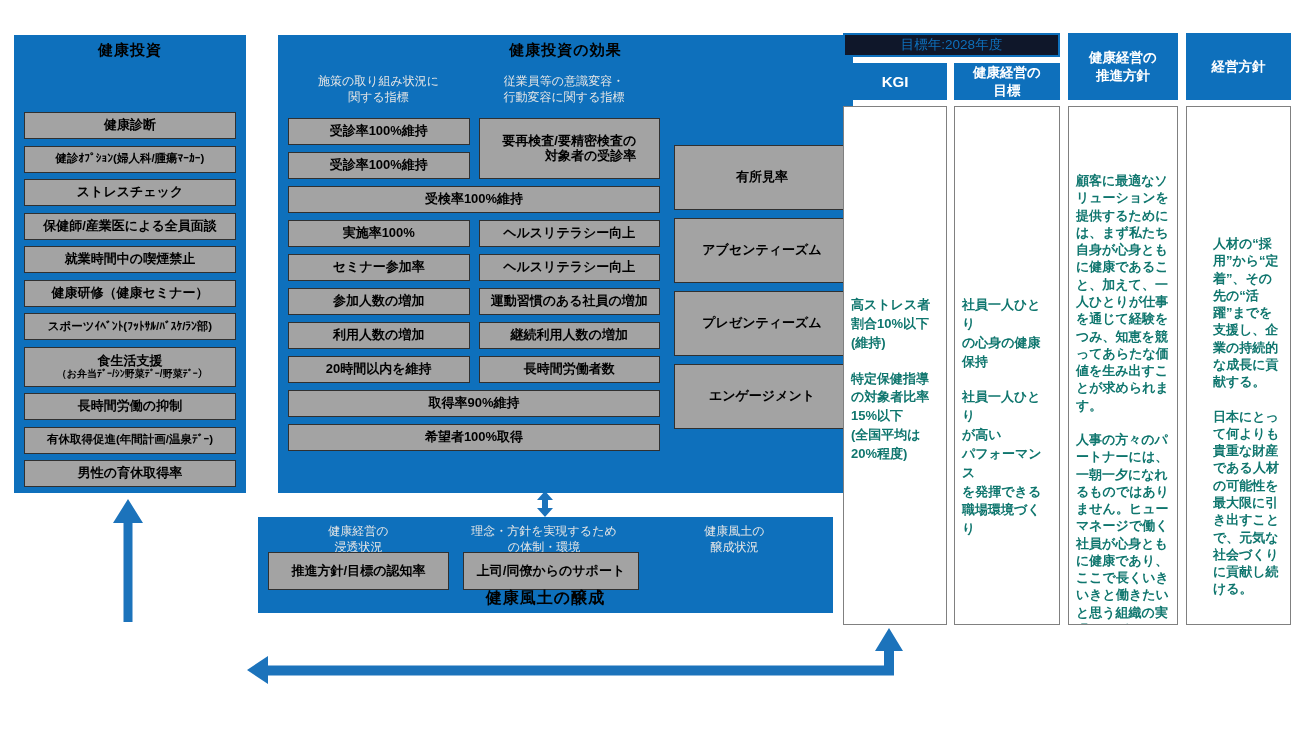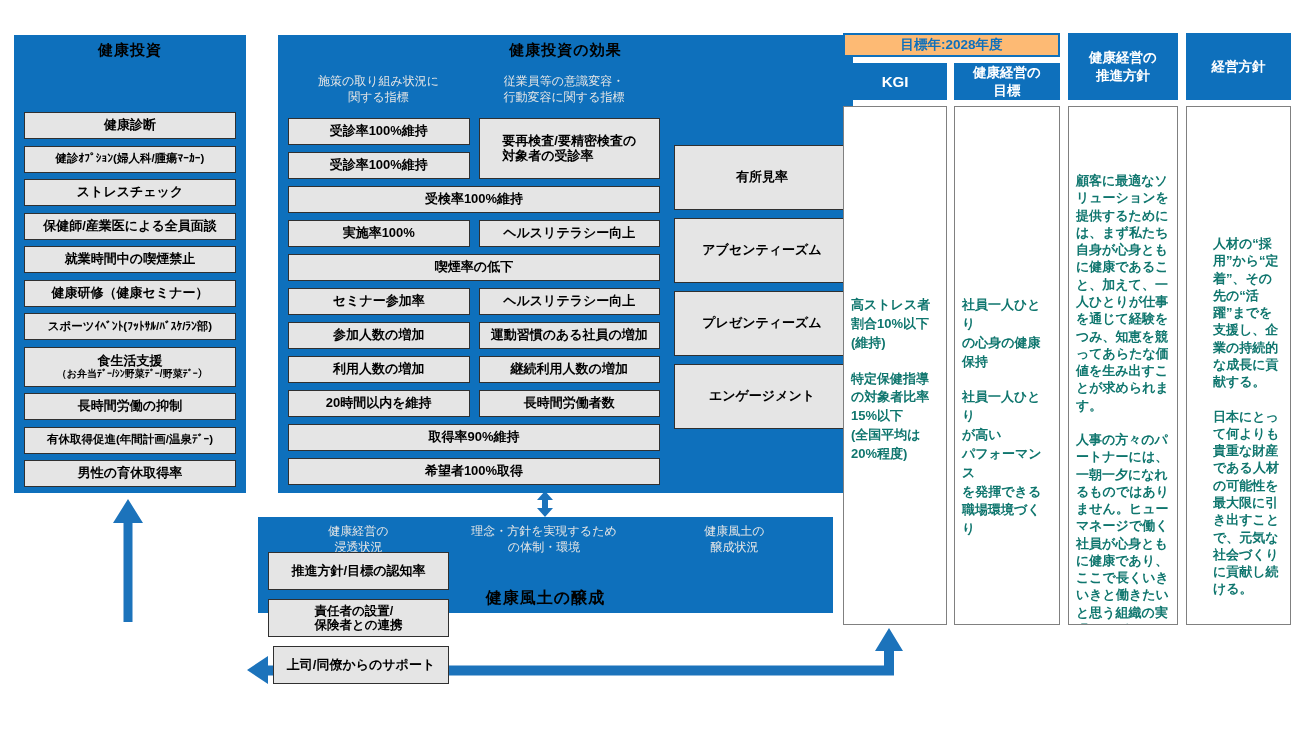--- a/index.html
+++ b/index.html
@@ -2,22 +2,22 @@
 <html lang="ja"><head>
 <meta charset="utf-8">
 <style>
   * { margin:0; padding:0; box-sizing:border-box; }
   body { background:#fff; font-family:"Liberation Sans","DejaVu Sans",sans-serif; }
   .canvas { position:relative; width:1300px; height:731px; background:#fff; overflow:hidden; }
 
   .panel { position:absolute; background:#0e70bc; }
   .ptitle { color:#000000; font-weight:bold; font-size:15px; text-align:center; padding-top:6px; letter-spacing:1px; }
 
-  .wbox { background:#e5e5e5; border:1.5px solid #303030; display:flex; flex-direction:column;
-          align-items:center; justify-content:center; text-align:left; font-weight:bold;
+  .wbox { background:#a3a3a3; border:1.5px solid #303030; display:flex; flex-direction:column;
+          align-items:center; justify-content:center; text-align:right; font-weight:bold;
           color:#000; font-size:13px; line-height:1.15; white-space:pre-line; }
 
   .subh { color:#e5e5e5; font-size:12px; text-align:center; line-height:1.35; white-space:pre-line; }
 
   
   #investment { left:14px; top:35px; width:232px; height:458px; }
   .inv-list { position:absolute; top:77px; left:10px; right:10px; display:flex; flex-direction:column; gap:6.5px; }
   .inv-list .wbox { height:27px; flex:none; }
   .inv-list .wbox.diet { height:40px; }
   .fs11 { font-size:11.5px; }
@@ -32,34 +32,34 @@
   .fx-body { position:absolute; top:83px; left:10px; display:flex; gap:14px; }
   .fx-grid { width:372px; display:grid; grid-template-columns:1fr 1fr; grid-auto-rows:27px; gap:7px 9px; }
   .rspan2 { grid-row:span 2; }
   .cspan2 { grid-column:span 2; }
   .fx-c { width:176px; display:flex; flex-direction:column; gap:8px; margin-top:27px; }
   .fx-c .wbox { height:65px; flex:none; }
 
   
   #climate { left:258px; top:517px; width:575px; height:96px; }
   .cl-subs { top:6px; }
-  .cl-boxes { position:absolute; top:35px; left:10px; display:flex; gap:9px;flex-direction:column; }
+  .cl-boxes { position:absolute; top:35px; left:10px; display:flex; gap:9px; }
   .cl-boxes .wbox { height:38px; }
   .cl-b1 { width:181px; }
   .cl-b2 { width:181px; font-size:12.5px; }
   .cl-b3 { width:176px; margin-left:5px; }
   .cl-footer { position:absolute; bottom:4px; left:0; right:0; font-size:16px; }
 
   
   #challenges { left:14px; top:625px; width:232px; height:92px; }
   .ch-box { position:absolute; top:29px; left:8px; right:8px; height:56px; font-size:12.5px; line-height:1.35; }
 
   
-  .target { position:absolute; left:843px; top:33px; width:217px; height:24px; background:#fdba74;
-            border:2px solid #0e70bc; color:#0e70bc; font-weight:bold; font-size:13.5px;
+  .target { position:absolute; left:843px; top:33px; width:217px; height:24px; background:#0f172a;
+            border:2px solid #0e70bc; color:#0e70bc; font-weight:normal; font-size:13.5px;
             display:flex; align-items:center; justify-content:center; }
   .colhead { position:absolute; background:#0e70bc; color:#fff; font-weight:bold; font-size:13.5px;
              line-height:1.3; display:flex; align-items:center; justify-content:center;
              text-align:center; white-space:pre-line; }
   #kgi-head  { left:843px;  top:63px; width:104px; height:37px; font-size:15px; }
   #goal-head { left:954px;  top:63px; width:106px; height:37px; }
   #policy-head { left:1068px; top:33px; width:110px; height:67px; }
   #mgmt-head   { left:1186px; top:33px; width:105px; height:67px; }
 
   .colbody { position:absolute; top:106px; height:519px; background:#fff; border:1.5px solid #808080;
@@ -115,21 +115,20 @@
     </div>
     <div class="fx-body">
       <div class="fx-grid">
         <div class="wbox">受診率100%維持</div>
         <div class="wbox rspan2">要再検査/要精密検査の
 対象者の受診率</div>
         <div class="wbox">受診率100%維持</div>
         <div class="wbox cspan2">受検率100%維持</div>
         <div class="wbox">実施率100%</div>
         <div class="wbox">ヘルスリテラシー向上</div>
-        <div class="wbox cspan2">喫煙率の低下</div>
         <div class="wbox">セミナー参加率</div>
         <div class="wbox">ヘルスリテラシー向上</div>
         <div class="wbox">参加人数の増加</div>
         <div class="wbox">運動習慣のある社員の増加</div>
         <div class="wbox">利用人数の増加</div>
         <div class="wbox">継続利用人数の増加</div>
         <div class="wbox">20時間以内を維持</div>
         <div class="wbox">長時間労働者数</div>
         <div class="wbox cspan2">取得率90%維持</div>
         <div class="wbox cspan2">希望者100%取得</div>
@@ -147,22 +146,20 @@
     <div class="fx-subs cl-subs">
       <div class="subh w1">健康経営の
 浸透状況</div>
       <div class="subh w2">理念・方針を実現するため
 の体制・環境</div>
       <div class="subh w3">健康風土の
 醸成状況</div>
     </div>
     <div class="cl-boxes">
       <div class="wbox cl-b1">推進方針/目標の認知率</div>
-      <div class="wbox cl-b2">責任者の設置/
-保険者との連携</div>
       <div class="wbox cl-b3">上司/同僚からのサポート</div>
     </div>
     <h2 class="ptitle cl-footer">健康風土の醸成</h2>
   </section>
 
 
   <div class="target">目標年:2028年度</div>
 
   <div class="colhead" id="kgi-head">KGI</div>
   <div class="colbody" id="kgi-body">

